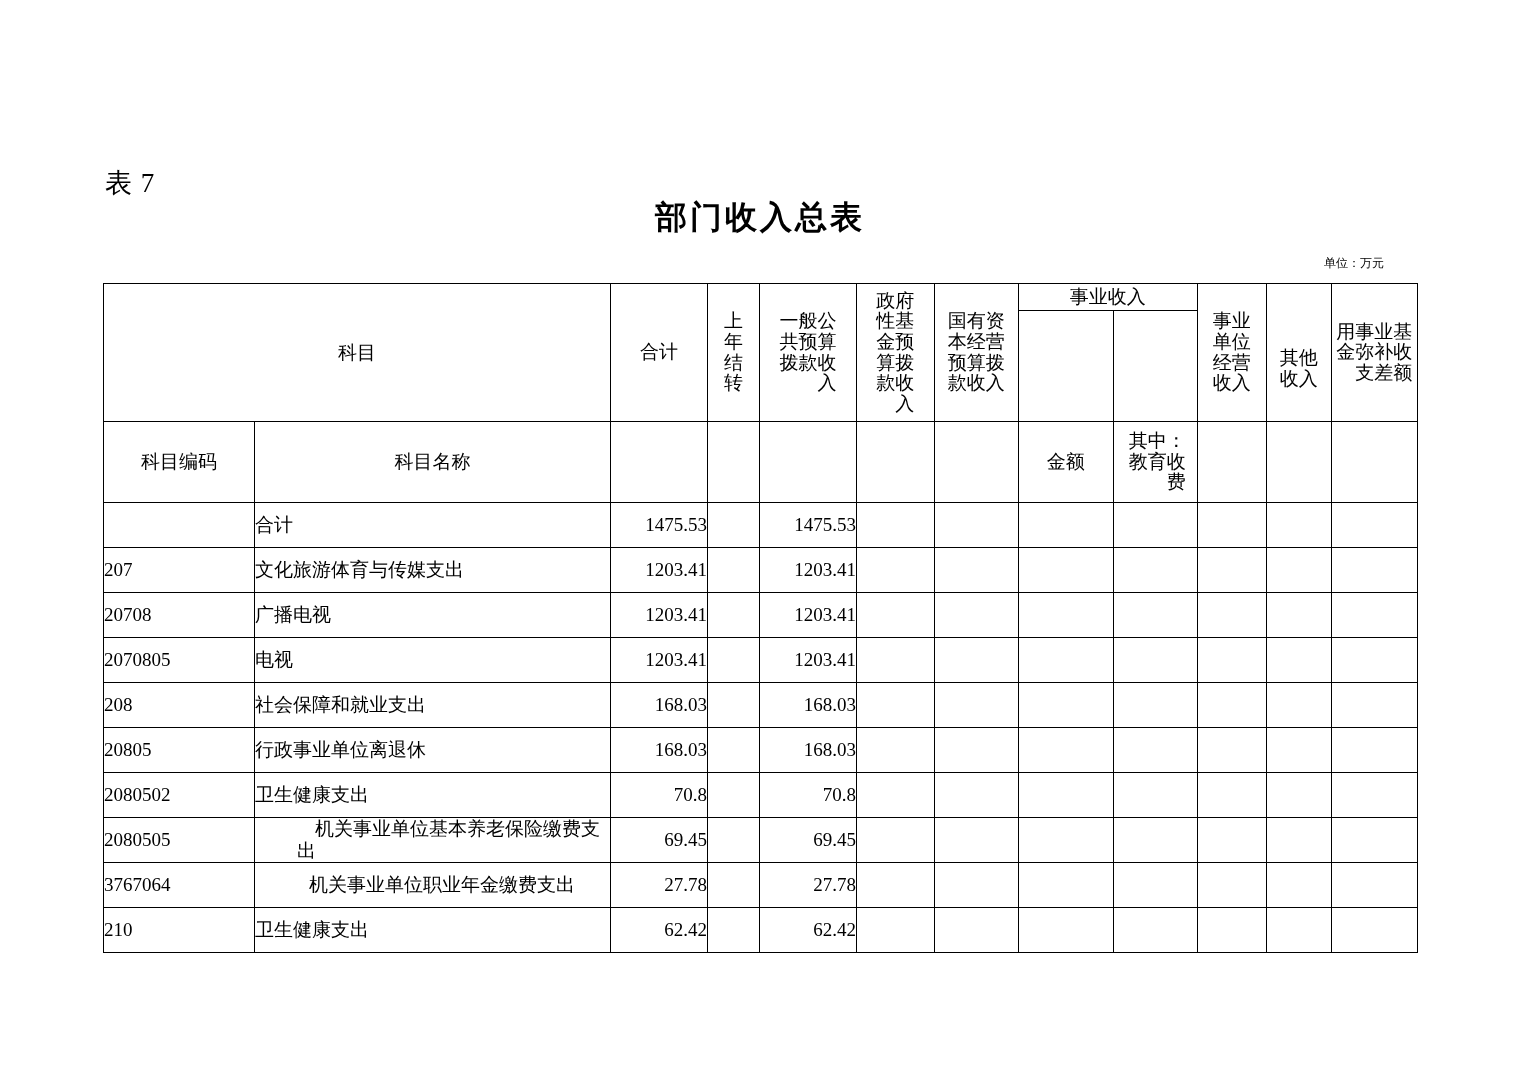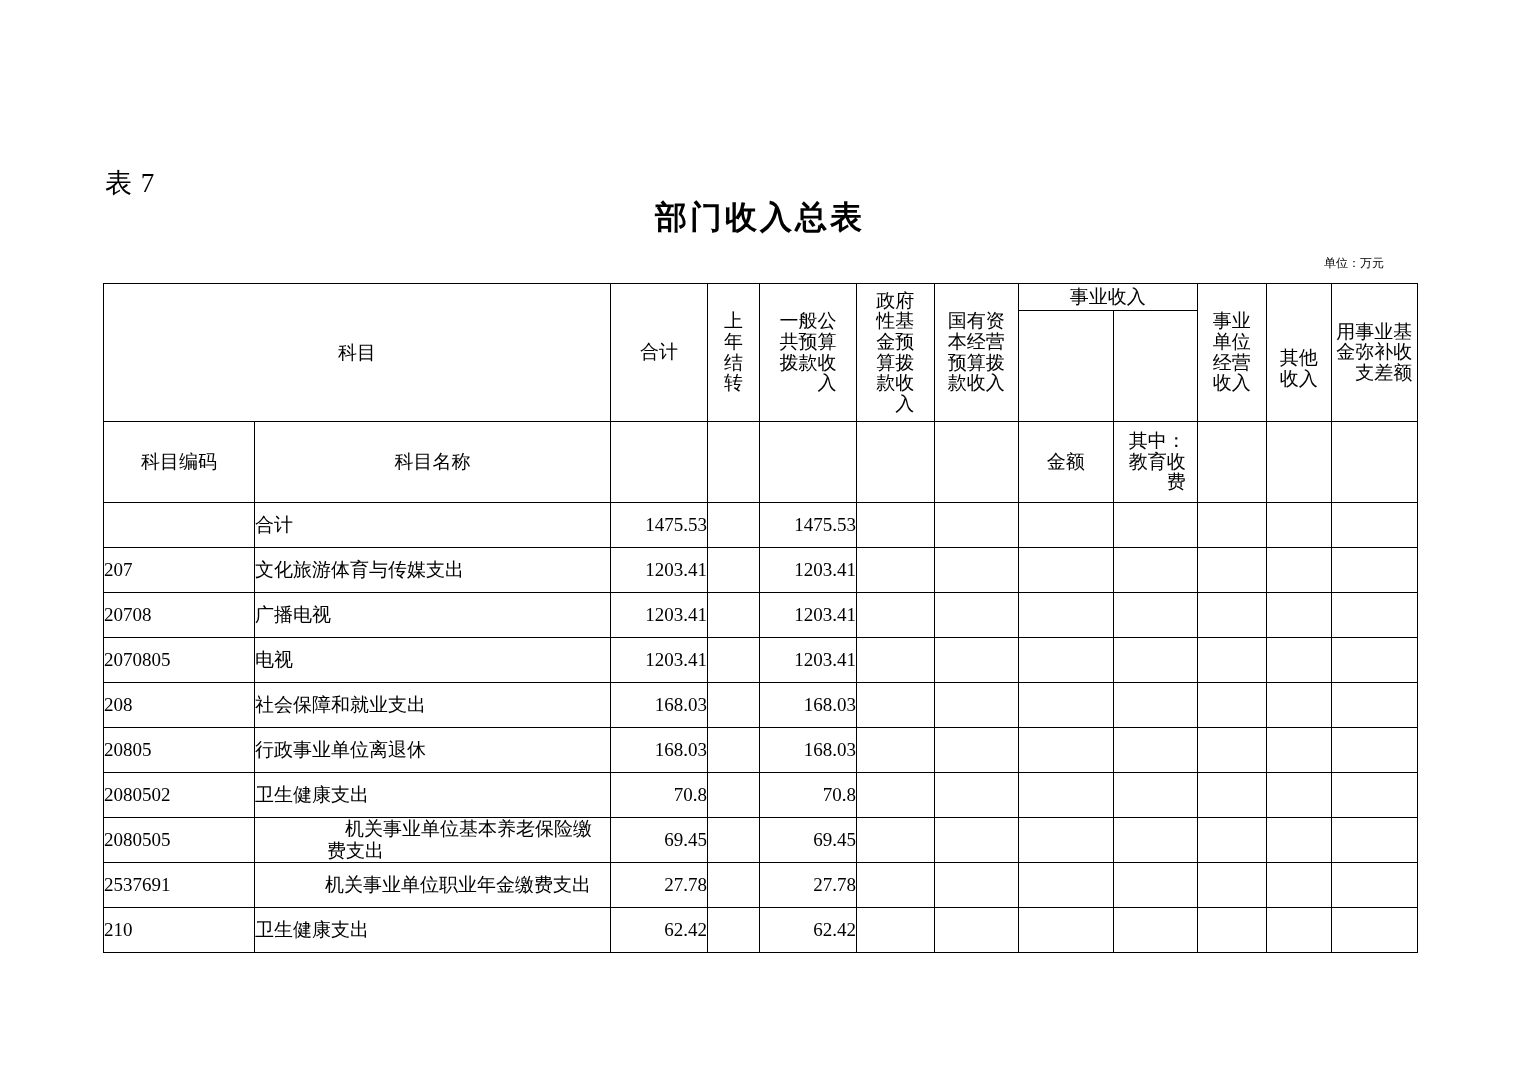--- a/index.html
+++ b/index.html
@@ -269,35 +269,35 @@
           <td class="cell-num"></td>
           <td class="cell-num"></td>
           <td class="cell-num"></td>
           <td class="cell-num"></td>
           <td class="cell-num"></td>
           <td class="cell-num"></td>
           <td class="cell-num"></td>
         </tr>
         <tr>
           <td class="cell-code">2080505</td>
-          <td class="cell-name wrapname" style="padding-left: 72px; text-indent: 18px;">机关事业单位基本养老保险缴费支出</td>
+          <td class="cell-name wrapname" style="padding-left: 42px; text-indent: 18px;">机关事业单位基本养老保险缴费支出</td>
           <td class="cell-num">69.45</td>
           <td class="cell-num"></td>
           <td class="cell-num">69.45</td>
           <td class="cell-num"></td>
           <td class="cell-num"></td>
           <td class="cell-num"></td>
           <td class="cell-num"></td>
           <td class="cell-num"></td>
           <td class="cell-num"></td>
           <td class="cell-num"></td>
         </tr>
         <tr>
-          <td class="cell-code">2537691</td>
-          <td class="cell-name wrapname" style="padding-left: 52px; text-indent: 18px;">机关事业单位职业年金缴费支出</td>
+          <td class="cell-code">3767064</td>
+          <td class="cell-name wrapname" style="padding-left: 36px; text-indent: 18px;">机关事业单位职业年金缴费支出</td>
           <td class="cell-num">27.78</td>
           <td class="cell-num"></td>
           <td class="cell-num">27.78</td>
           <td class="cell-num"></td>
           <td class="cell-num"></td>
           <td class="cell-num"></td>
           <td class="cell-num"></td>
           <td class="cell-num"></td>
           <td class="cell-num"></td>
           <td class="cell-num"></td>

